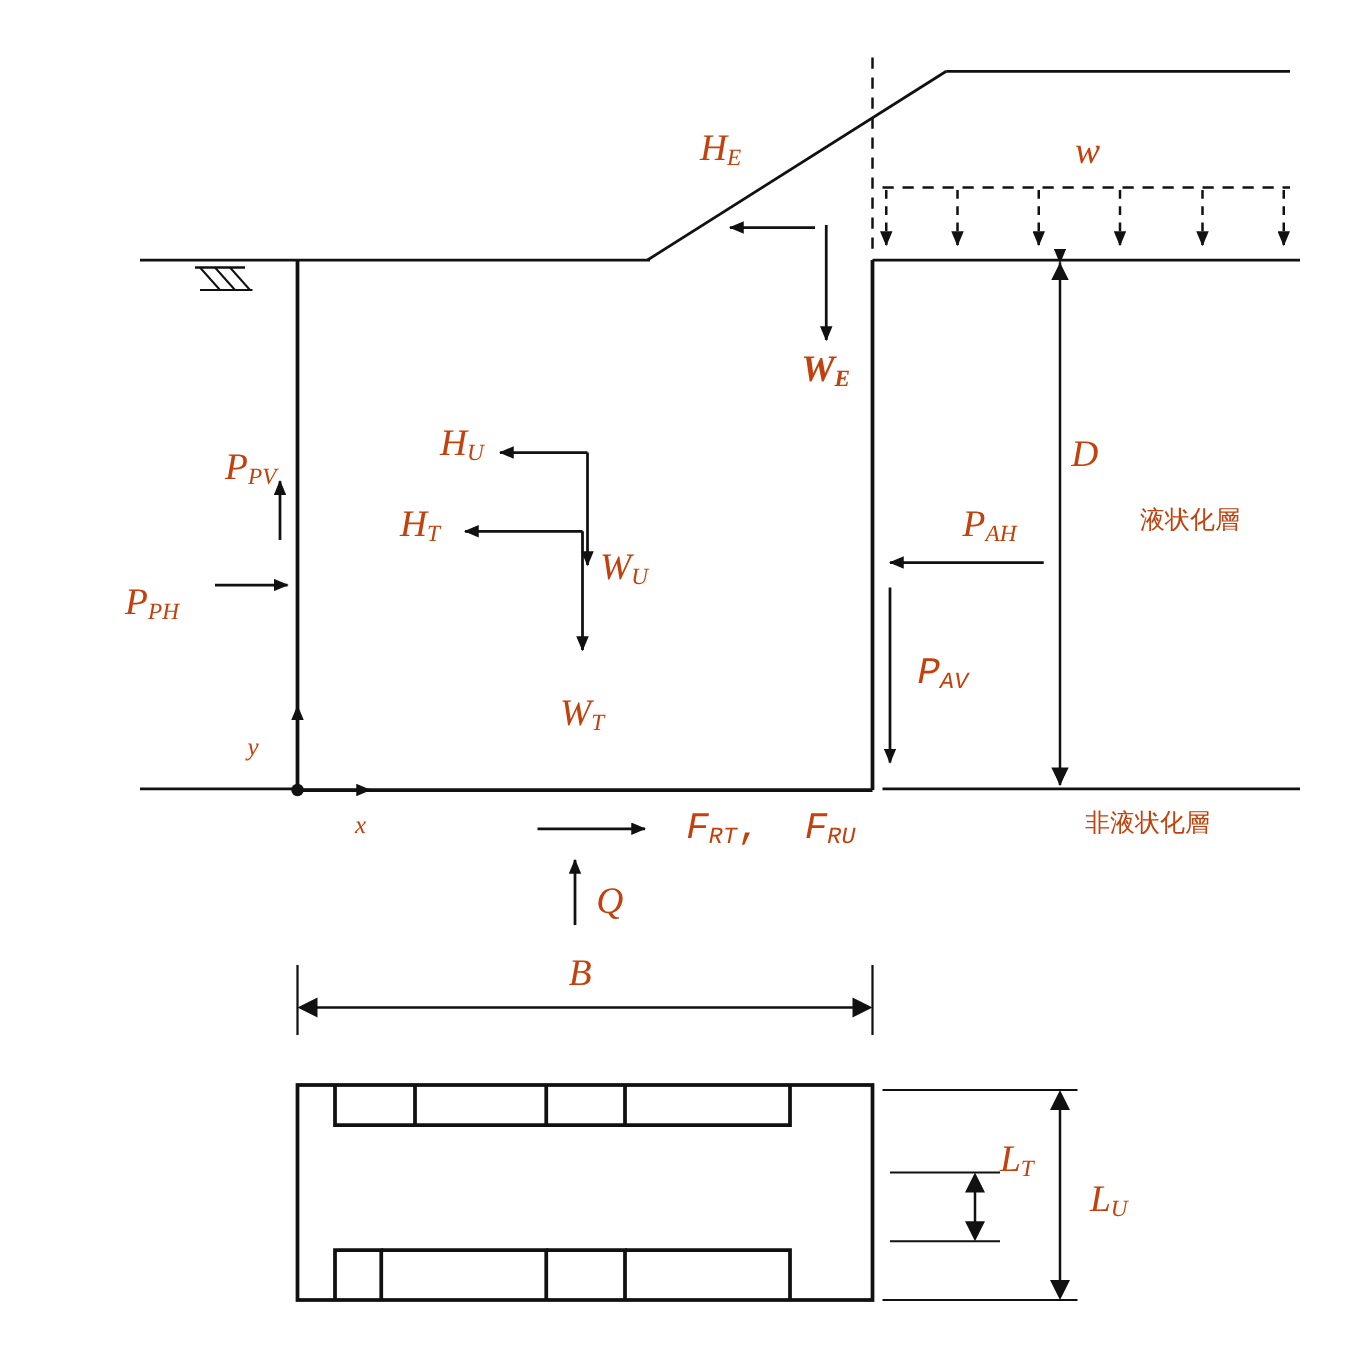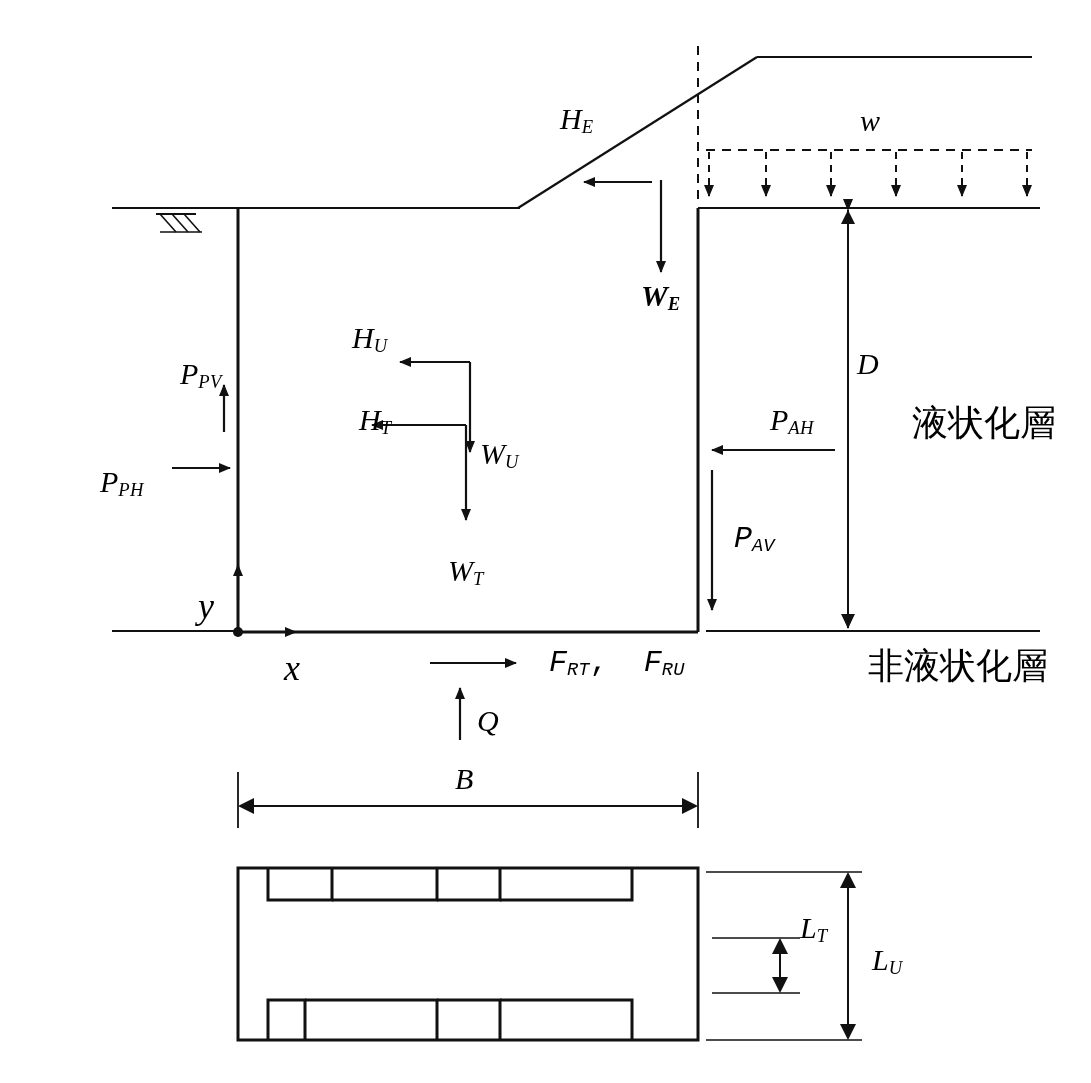--- a/index.html
+++ b/index.html
@@ -18,38 +18,38 @@
     overflow: hidden;
   }
   #stage svg {
     position: absolute;
     left: 0;
     top: 0;
   }
   .lbl {
     position: absolute;
     font-family: "Liberation Serif", serif;
-    color: #000000;
+    color: #c2410c;
     white-space: nowrap;
     line-height: 1;
   }
   .italic {
     font-style: italic;
   }
   .sub {
     font-size: 0.62em;
     font-style: italic;
     vertical-align: -0.22em;
     letter-spacing: 0.2px;
   }
   .cjk {
     font-family: "DejaVu Sans", sans-serif;
     font-style: normal;
   }
-  .f28 { font-size: 36px; }
+  .f28 { font-size: 20px; }
   .f30 { font-size: 30px; }
 </style>
 </head>
 <body>
 
 <div id="stage">
 
   <svg width="1091" height="1083" viewBox="0 0 1091 1083">
     <defs>
       <marker id="arrH" markerWidth="12" markerHeight="10" refX="11" refY="5" orient="auto" markerUnits="userSpaceOnUse">
@@ -156,23 +156,23 @@
   </svg>
 
   <div class="lbl f30 italic" style="left:560px; top:104px;"><span>H</span><span class="sub">E</span></div>
 
   <div class="lbl f30 italic" style="left:860px; top:106px;"><span>w</span></div>
 
   <div class="lbl f30 italic" style="left:641px; top:281px;font-weight:bold;"><span>W</span><span class="sub">E</span></div>
 
   <div class="lbl f30 italic" style="left:857px; top:349px;"><span>D</span></div>
 
-  <div class="lbl f30 italic" style="left:352px; top:323px;text-align:center;"><span>H</span><span class="sub">U</span></div>
-
-  <div class="lbl f30 italic" style="left:320px; top:405px;margin-left:39px;"><span>H</span><span class="sub">T</span></div>
+  <div class="lbl f30 italic" style="left:352px; top:340px;text-align:center;"><span>H</span><span class="sub">U</span></div>
+
+  <div class="lbl f30 italic" style="left:320px; top:405px;"><span>H</span><span class="sub">T</span></div>
 
   <div class="lbl f30 italic" style="left:480px; top:439px;"><span>W</span><span class="sub">U</span></div>
 
   <div class="lbl f30 italic" style="left:448px; top:556px;"><span>W</span><span class="sub">T</span></div>
 
   <div class="lbl f30 italic" style="left:180px; top:359px;"><span>P</span><span class="sub">PV</span></div>
 
   <div class="lbl f30 italic" style="left:100px; top:467px;"><span>P</span><span class="sub">PH</span></div>
 
   <div class="lbl f30 italic" style="left:770px; top:405px;"><span>P</span><span class="sub">AH</span></div>

